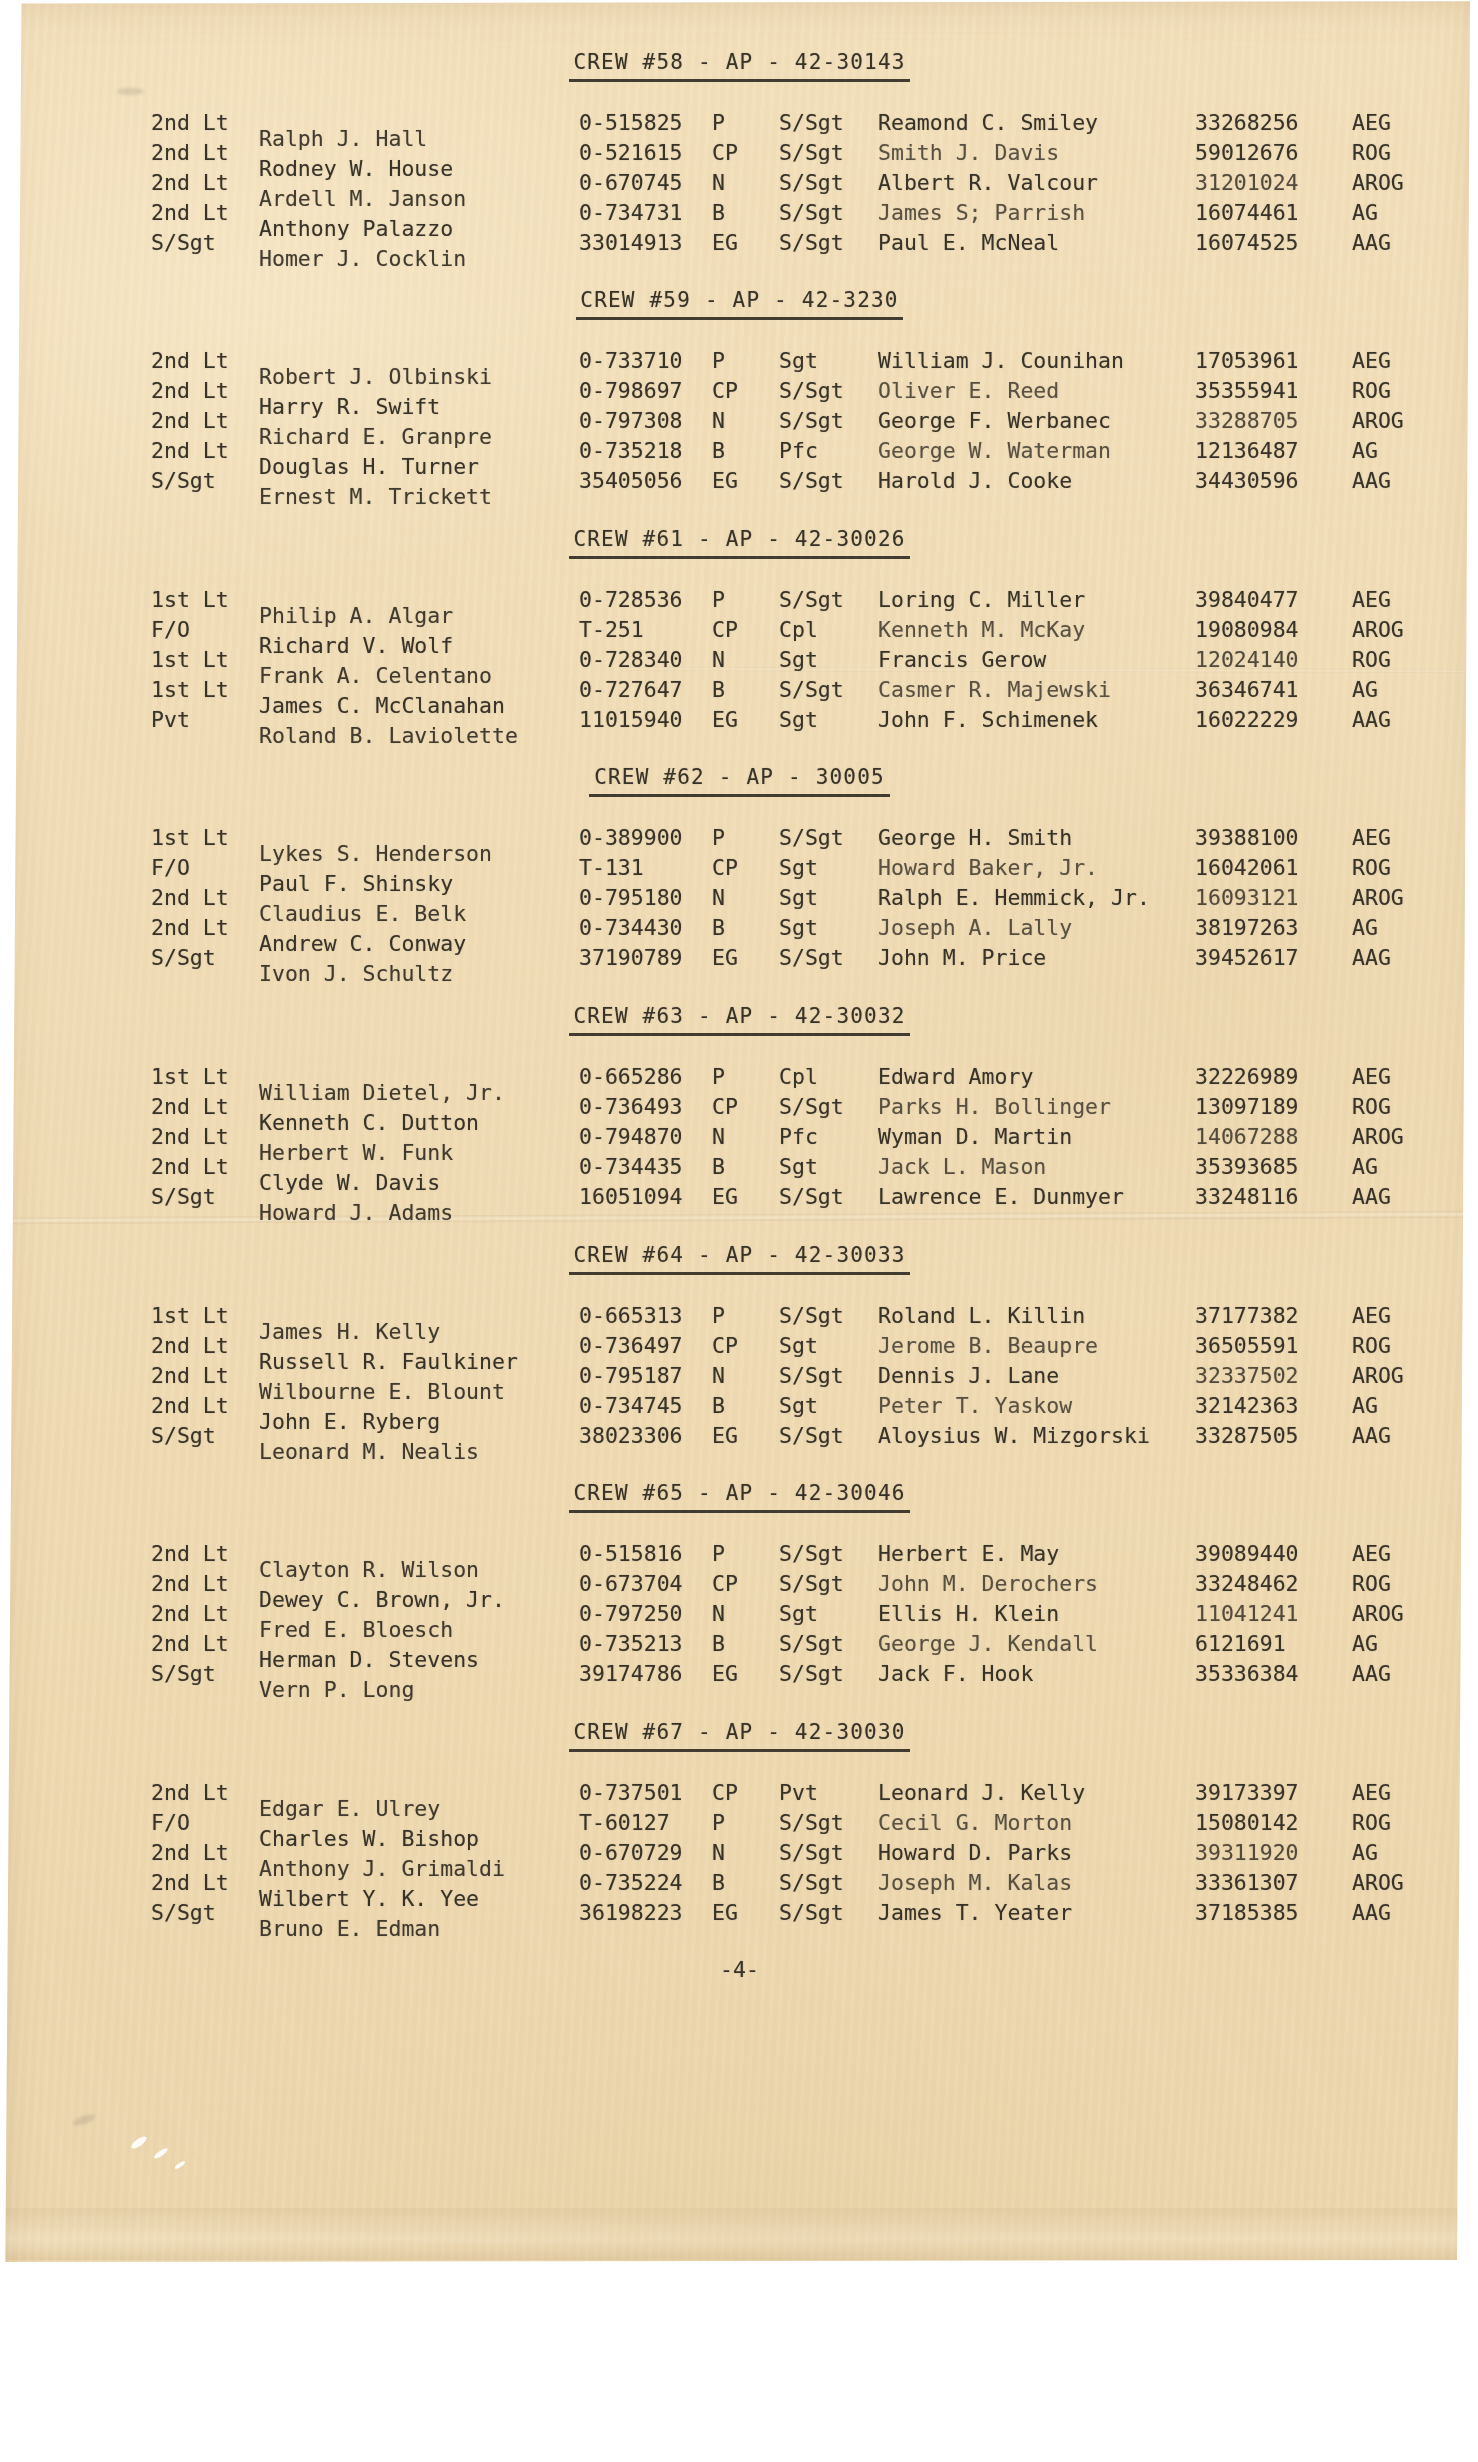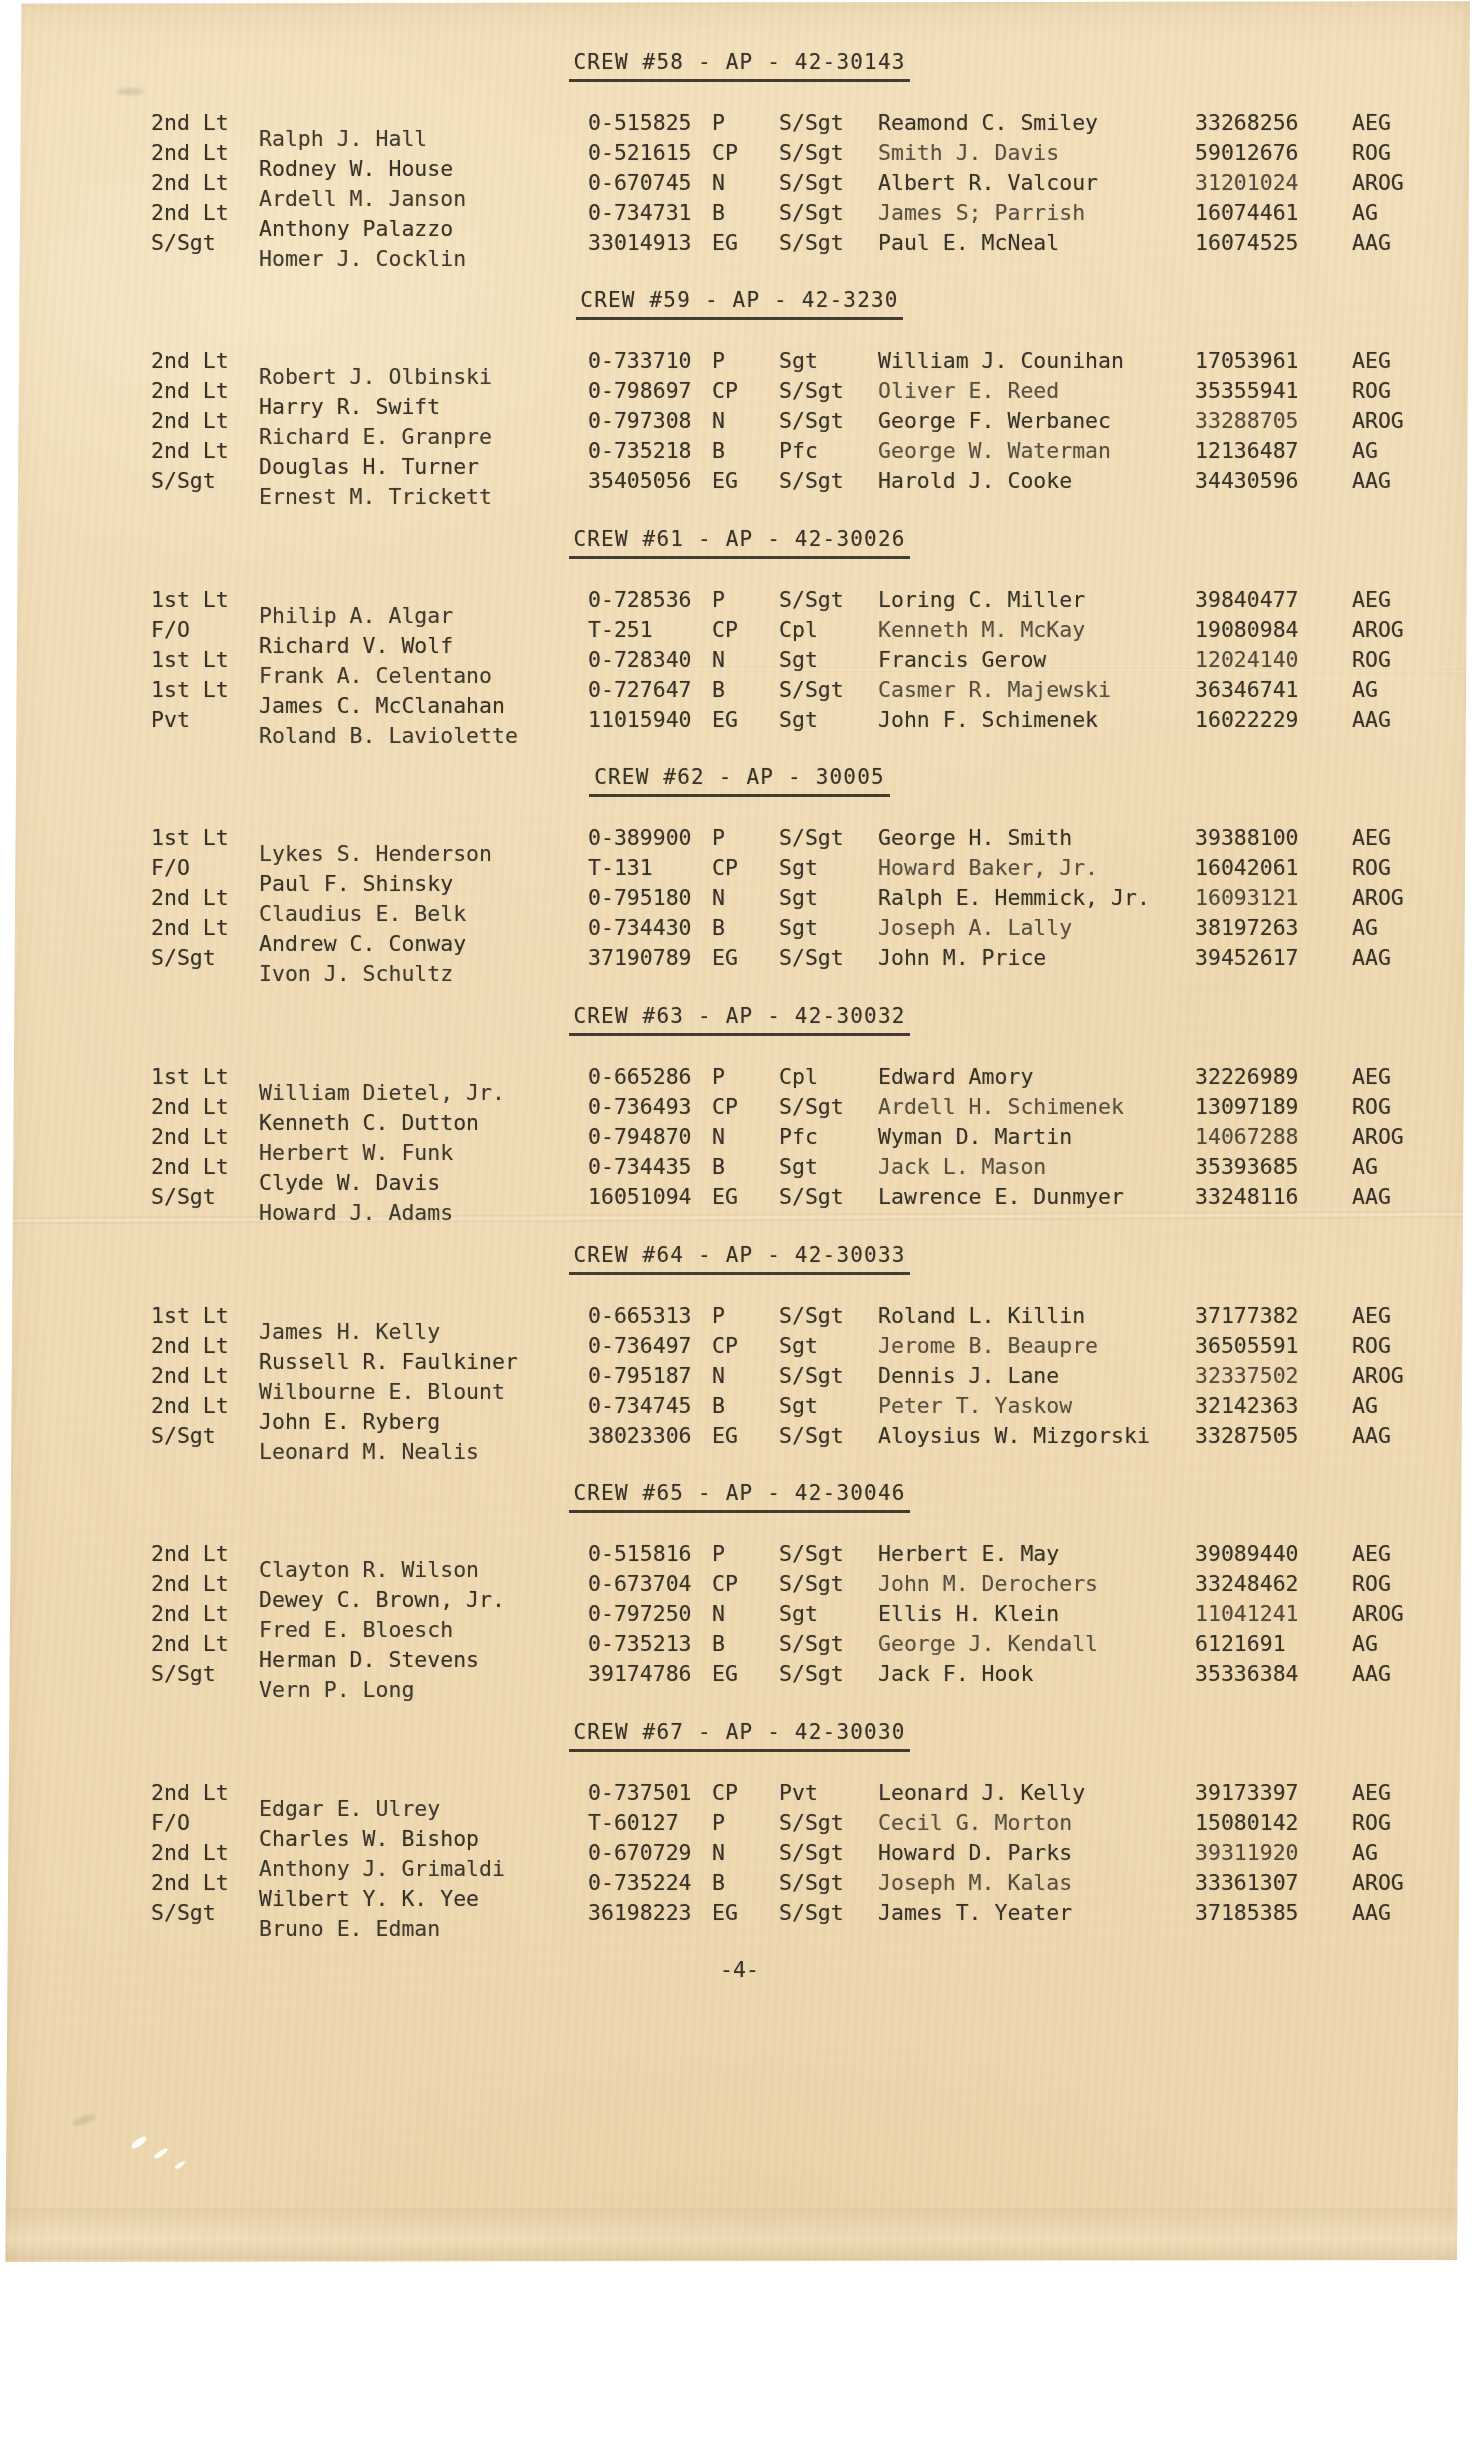--- a/index.html
+++ b/index.html
@@ -70,21 +70,21 @@
   .crew-heading .heading-text{
     display:inline-block;
     padding:0 4.8px 5.4px 4.8px;
     border-bottom:3px solid rgba(42,38,30,0.88);
   }
   .crew-rows{position:absolute;top:60px;left:0;width:100%;padding-left:25px;}
   .crew-row{position:relative;height:30px;}
   .cell{position:absolute;top:0;white-space:pre;}
   .col-rank-l  {left:126px;}
   .col-name-l  {left:234px;margin-top:16px;}
-  .col-serial-l{left:554px;margin-left:9px;}
+  .col-serial-l{left:554px;}
   .col-pos-l   {left:687px;}
   .col-rank-r  {left:754px;}
   .col-name-r  {left:853px;}
   .col-serial-r{left:1170px;}
   .col-pos-r   {left:1327px;text-align:center;}
   
   .crew-row:nth-child(2n) .col-name-r{opacity:0.82;}
   .crew-row:nth-child(3n) .col-serial-r{opacity:0.85;}
   .crew-row:nth-child(2n+1) .col-name-l{opacity:0.95;}
   .page-number{
@@ -372,21 +372,21 @@
     <span class="cell col-serial-r">32226989</span>
     <span class="cell col-pos-r">AEG</span>
   </div>
 
   <div class="crew-row">
     <span class="cell col-rank-l">2nd Lt</span>
     <span class="cell col-name-l">Kenneth C. Dutton</span>
     <span class="cell col-serial-l">0-736493</span>
     <span class="cell col-pos-l">CP</span>
     <span class="cell col-rank-r">S/Sgt</span>
-    <span class="cell col-name-r">Ardell H. Schimenek</span>
+    <span class="cell col-name-r">Parks H. Bollinger</span>
     <span class="cell col-serial-r">13097189</span>
     <span class="cell col-pos-r">ROG</span>
   </div>
 
   <div class="crew-row">
     <span class="cell col-rank-l">2nd Lt</span>
     <span class="cell col-name-l">Herbert W. Funk</span>
     <span class="cell col-serial-l">0-794870</span>
     <span class="cell col-pos-l">N</span>
     <span class="cell col-rank-r">Pfc</span>

